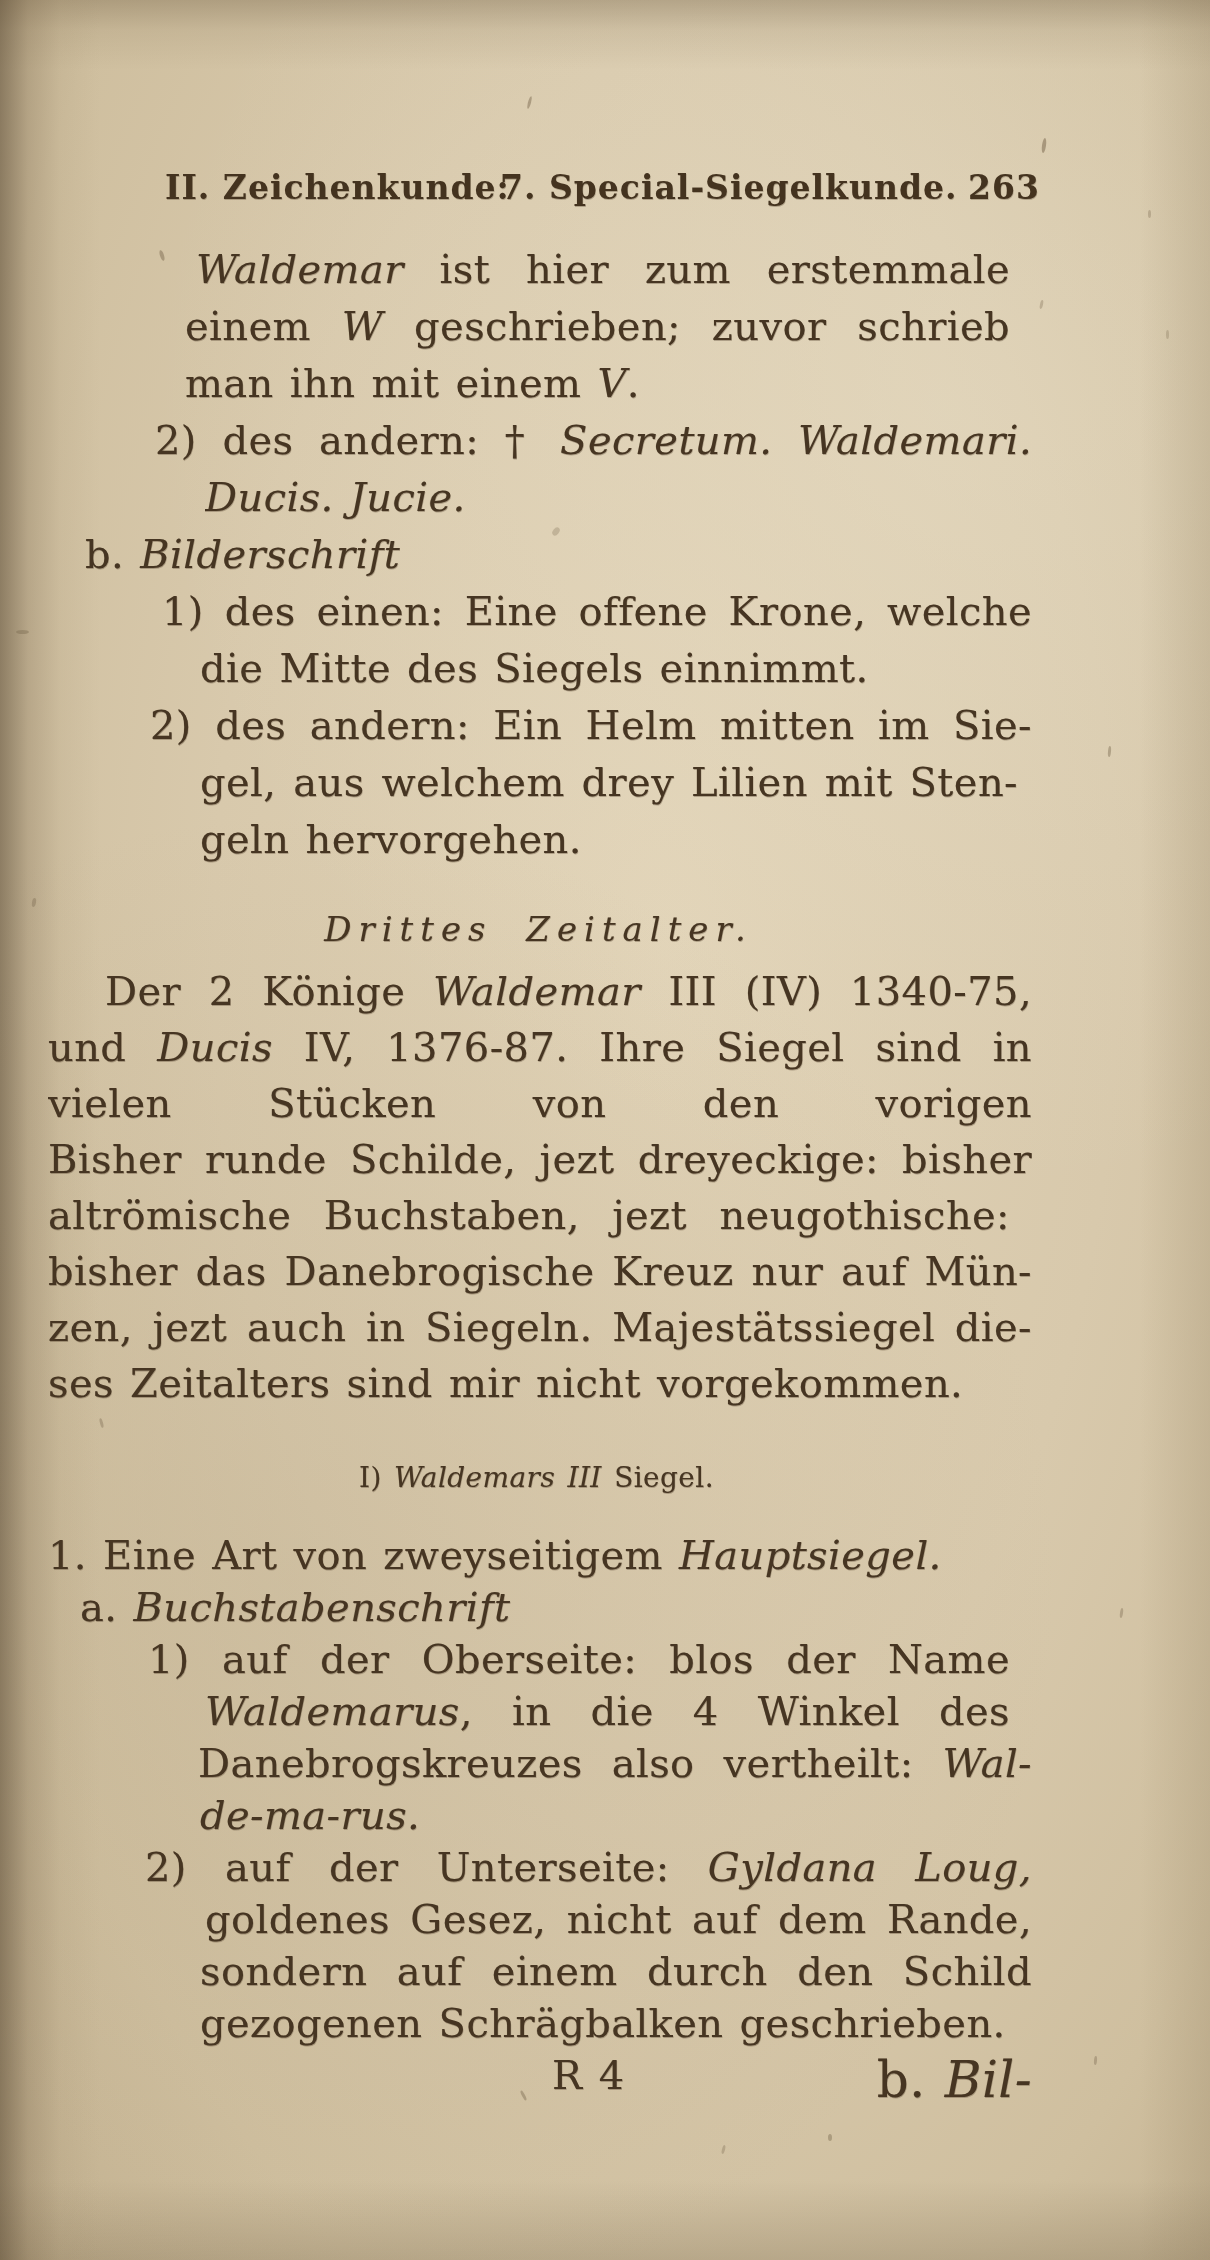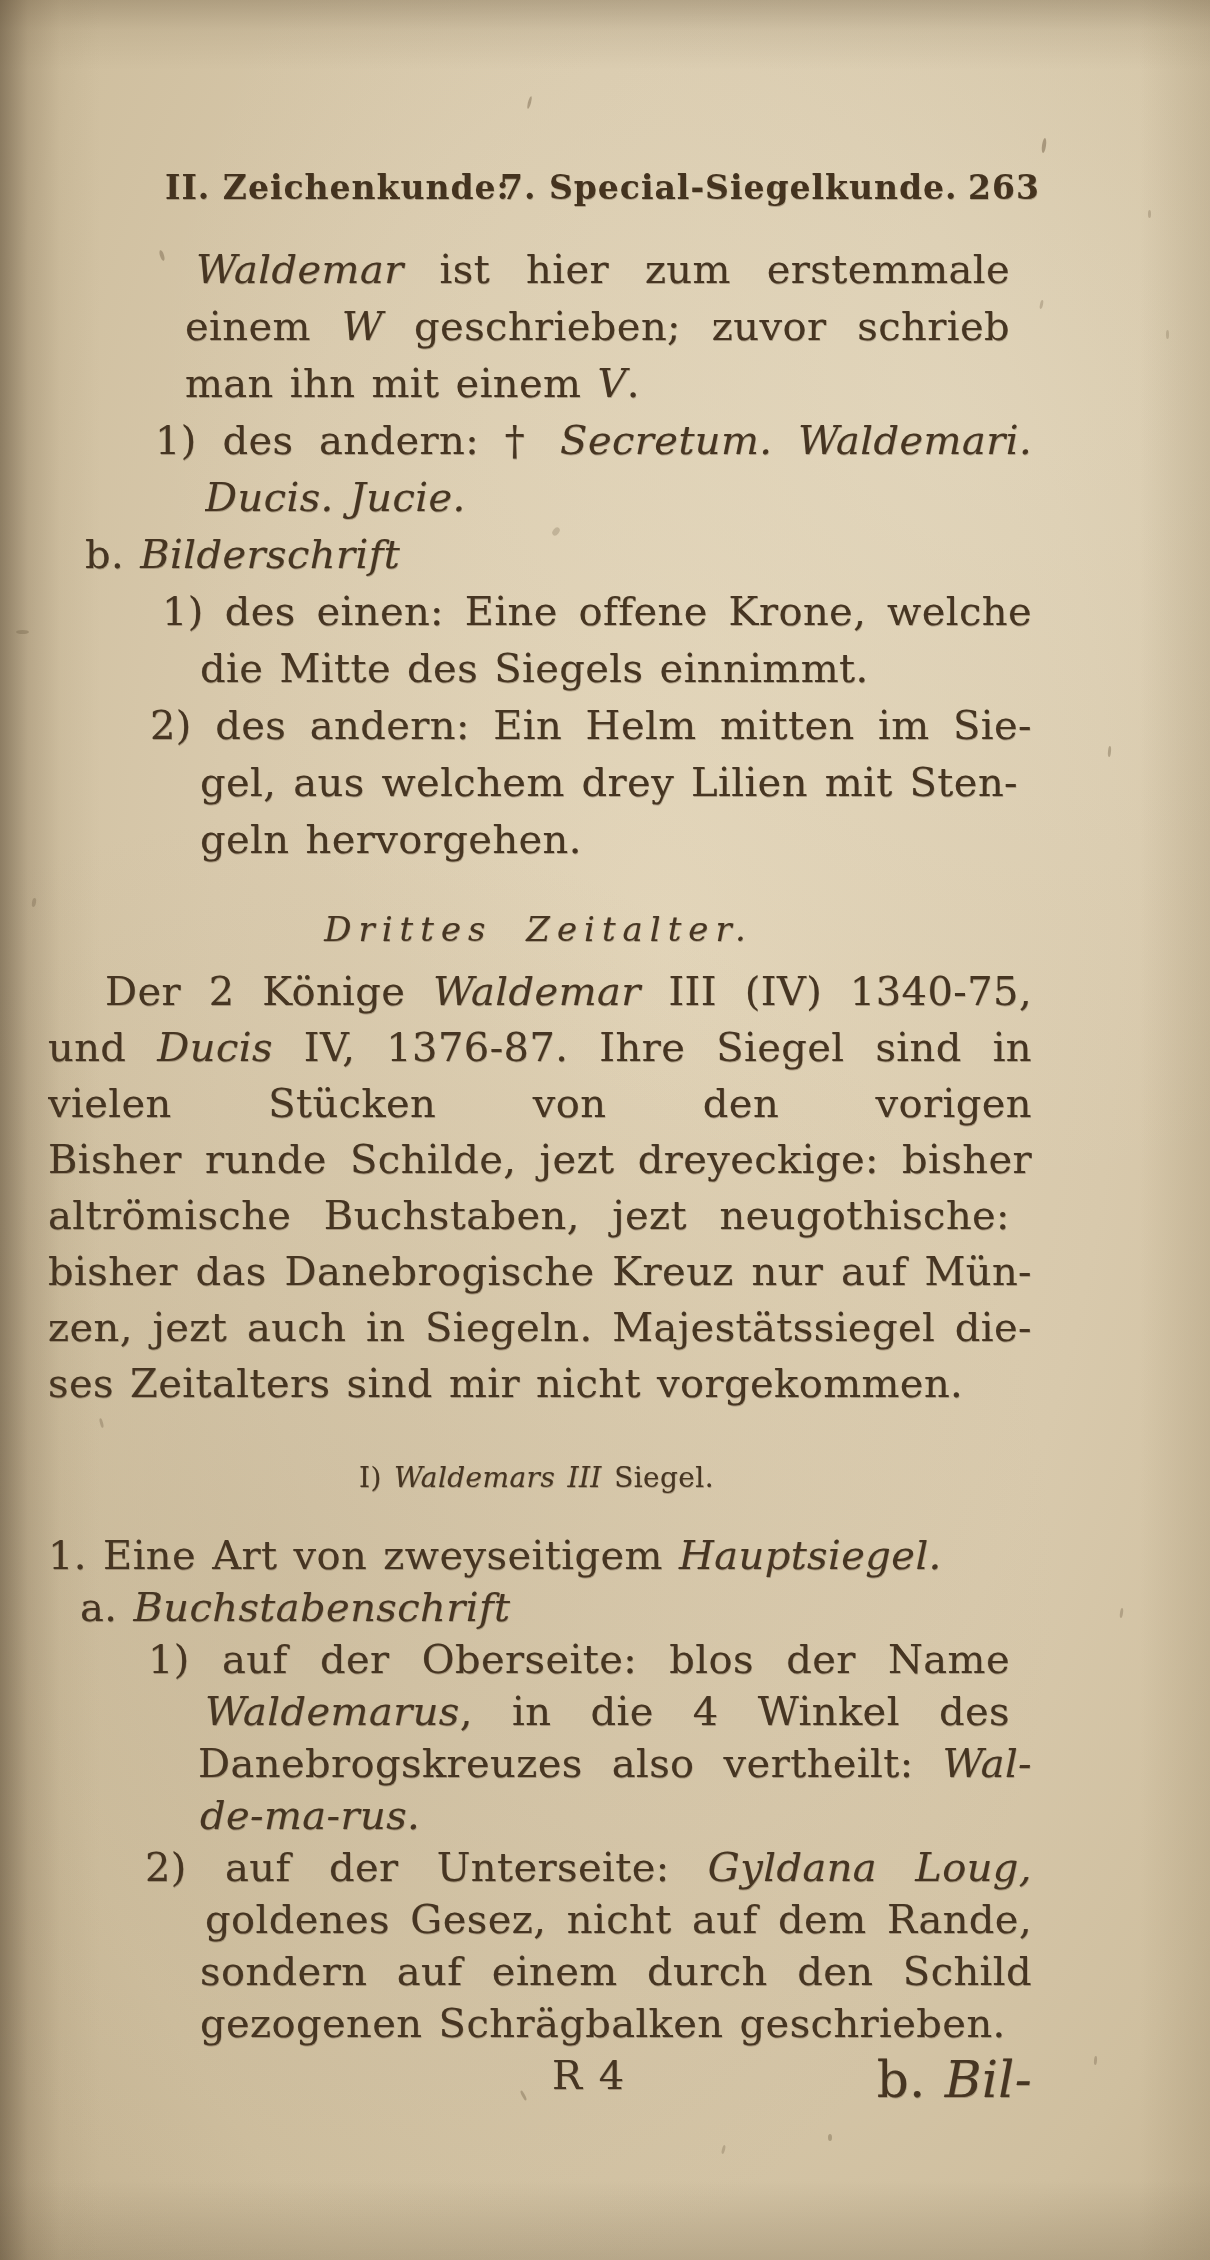--- a/index.html
+++ b/index.html
@@ -38,21 +38,21 @@
 
 <div class="paper">
 
   <div class="hdr" style="top:168px;left:165px">II. Zeichenkunde:</div>
   <div class="hdr" style="top:168px;left:500px">7. Special-Siegelkunde.</div>
   <div class="hdr" style="top:168px;left:968px">263</div>
 
   <div class="line j" style="top:246px;left:196px;width:814px"><span class="i">Waldemar</span><span> ist hier zum erstemmale mit</span></div>
   <div class="line j" style="top:303px;left:185px;width:825px"><span>einem </span><span class="i">W</span><span> geschrieben;  zuvor schrieb</span></div>
   <div class="line" style="top:360px;left:185px"><span>man ihn mit einem </span><span class="i">V</span><span>.</span></div>
-  <div class="line j" style="top:417px;left:155px;width:877px"><span>1) des andern: † </span><span class="i">Secretum. Waldemari.</span></div>
+  <div class="line j" style="top:417px;left:155px;width:877px"><span>2) des andern: † </span><span class="i">Secretum. Waldemari.</span></div>
   <div class="line" style="top:474px;left:205px"><span class="i">Ducis. Jucie.</span></div>
   <div class="line" style="top:531px;left:85px"><span>b. </span><span class="i">Bilderschrift</span></div>
   <div class="line j" style="top:588px;left:162px;width:870px"><span>1) des einen:  Eine offene Krone, welche</span></div>
   <div class="line" style="top:645px;left:200px"><span>die Mitte des Siegels einnimmt.</span></div>
   <div class="line j" style="top:702px;left:150px;width:882px"><span>2) des andern:  Ein Helm mitten im Sie-</span></div>
   <div class="line j" style="top:759px;left:200px;width:818px"><span>gel, aus welchem drey Lilien mit Sten-</span></div>
   <div class="line" style="top:816px;left:200px"><span>geln hervorgehen.</span></div>
 
   <div class="line center" style="top:910px;left:45px;width:987px;font-size:34px"><span class="h1sp">Drittes Zeitalter.</span></div>
 

